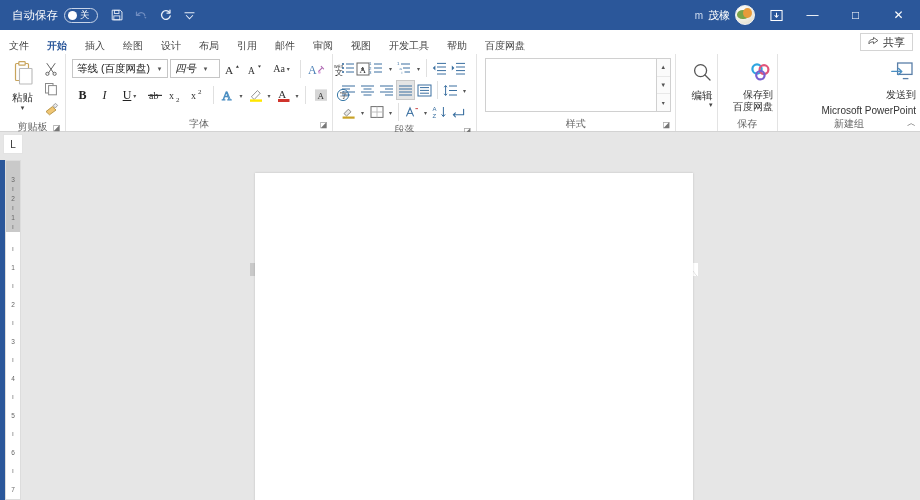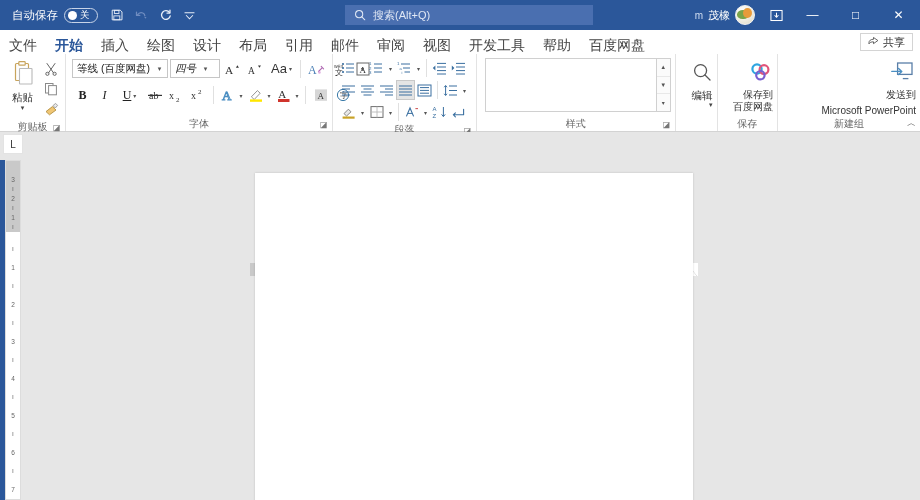--- a/index.html
+++ b/index.html
@@ -93,21 +93,21 @@
   .tabsrow {
     height: 24px; width: 100%;
     background: #ffffff;
     display: flex; align-items: stretch;
     position: relative;
     border-bottom: 1px solid #ffffff;
   }
   .tab {
     padding: 16px 9px;
     display: flex; align-items: center; justify-content: center;
-    font-size: 14px; color: #444444; white-space: nowrap;
+    font-size: 10px; color: #444444; white-space: nowrap;
     position: relative;
     text-align: center;
   }
   .tab.active { color: #2b579a; font-weight: bold; }
   .tab.active::after {
     content: ""; position: absolute; left: 8px; right: 8px; bottom: 1px;
     height: 2px; background: #2b579a;
   }
   .share-btn {
     position: absolute; right: 7px; top: 3px;
@@ -319,29 +319,20 @@
         </svg>
     </div>
     <div class="qat-btn">
       <svg width="11" height="11" viewBox="0 0 12 12">
           <path d="M1 3h10M2.5 6l3.5 3.6L9.5 6" fill="none" stroke="currentColor" stroke-width="1.1" stroke-linecap="round"></path>
         </svg>
     </div>
   </div>
 
 
-  <div class="searchbox">
-    <span class="mag">
-      <svg width="12" height="12" viewBox="0 0 14 14">
-          <circle cx="6" cy="6" r="4.2" fill="none" stroke="currentColor" stroke-width="1.2"></circle>
-          <path d="M9.2 9.2L12.6 12.6" stroke="currentColor" stroke-width="1.2" stroke-linecap="round"></path>
-        </svg>
-    </span>
-    <span>搜索(Alt+Q)</span>
-  </div>
 
   <div class="tb-right">
     <div class="tb-account">
       <span class="m-glyph">m</span>
       <span>茂橡</span>
       <span class="avatar"></span>
     </div>
     <div class="tb-icnbtn">
       <svg width="13" height="13" viewBox="0 0 14 14">
           <rect x="1" y="1.6" width="12" height="10.8" fill="none" stroke="currentColor" stroke-width="1.1"></rect>
@@ -445,21 +436,21 @@
               <path d="M12.6 6.6l1.6-2.6 1.6 2.6z" fill="#333"></path>
             </svg>
         </div>
         <div class="ibtn">
           <svg width="17" height="16" viewBox="0 0 18 16">
               <text x="1" y="13" font-size="10" font-family="Liberation Serif, serif" fill="#333">A</text>
               <path d="M11.6 4.2l1.6 2.6 1.6-2.6z" fill="#333"></path>
             </svg>
         </div>
         <div class="ibtn wide">
-          <span style="font-size:13px;color:#333;">Aa</span>
+          <span style="font-size:10px;color:#333;font-family:Liberation Serif, serif;">Aa</span>
             <span class="sp">▾</span>
         </div>
         <span class="vsep"></span>
         <div class="ibtn">
           <svg width="18" height="16" viewBox="0 0 18 16">
               <text x="0" y="13" font-size="12" font-family="Liberation Serif, serif" fill="#4a7fb5">A</text>
               <path d="M10.5 10.5l3.6-3.6M13.2 5.4l2.4 2.4" stroke="#b06ab3" stroke-width="1.1" fill="none" stroke-linecap="round"></path>
               <circle cx="11.4" cy="11.4" r="1.3" fill="#e0b0e0"></circle>
             </svg>
         </div>

